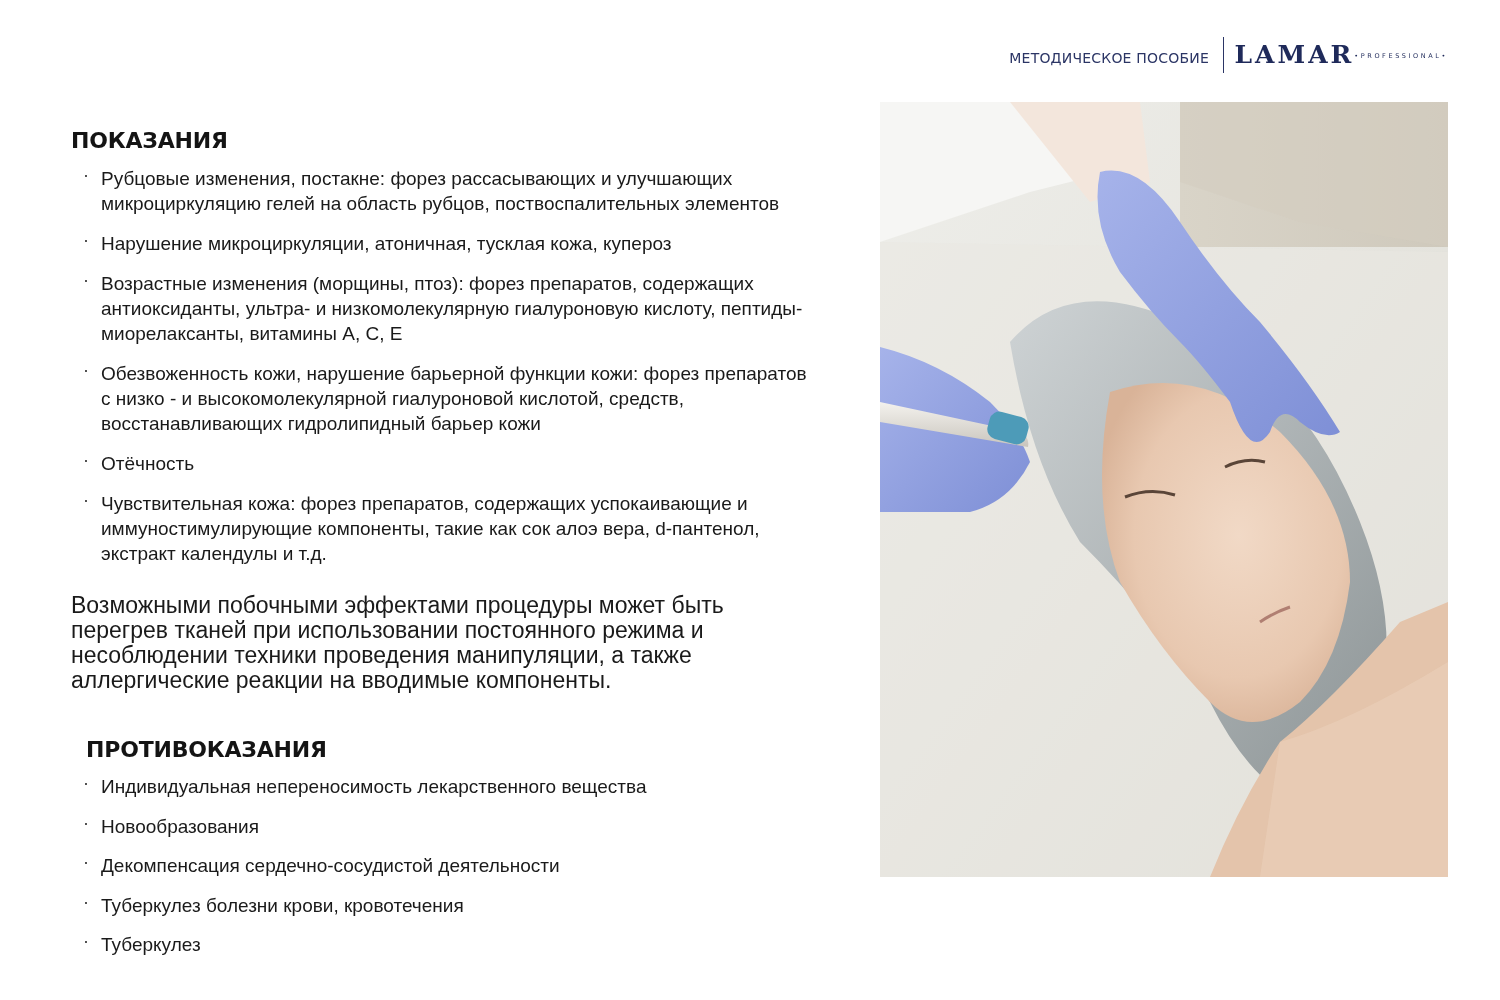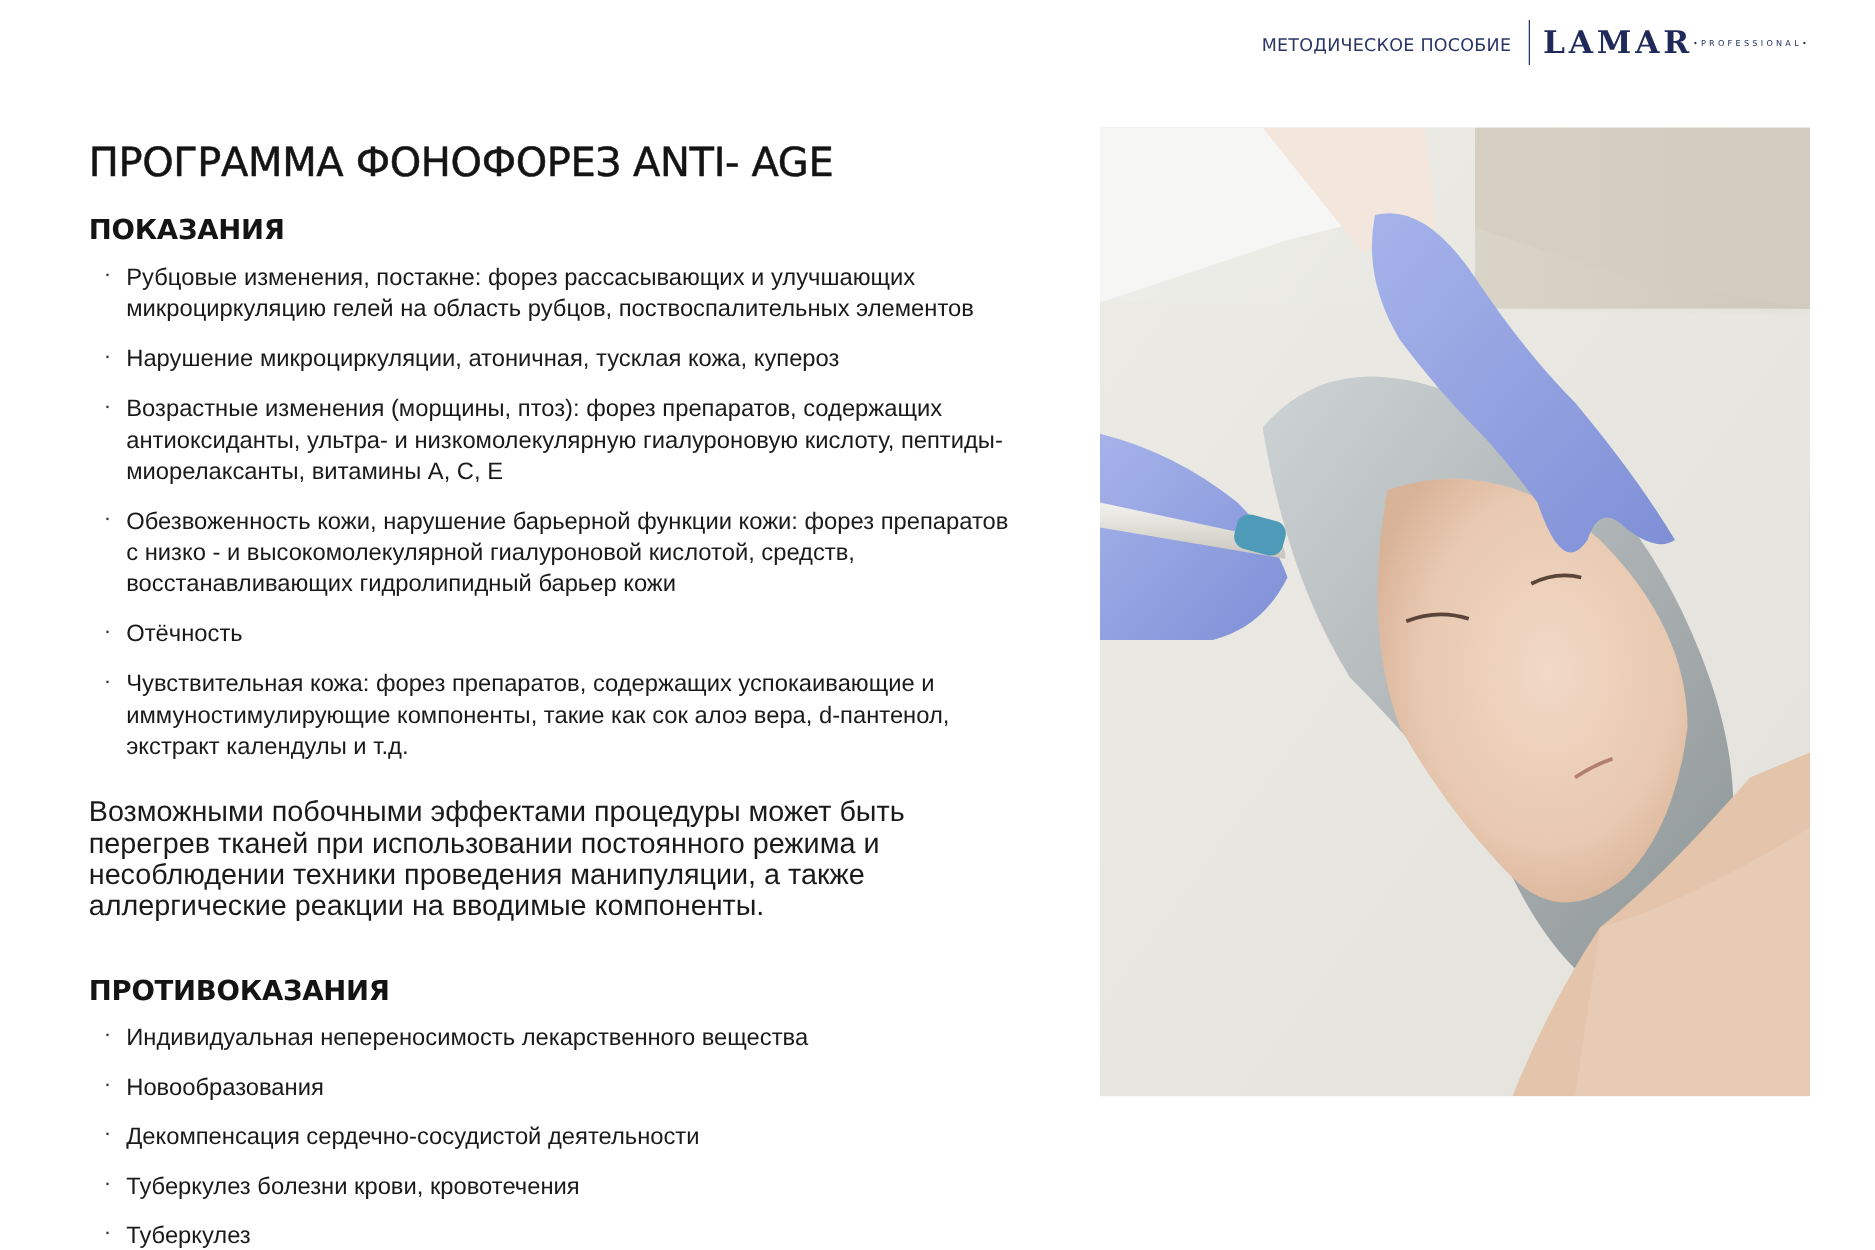--- a/index.html
+++ b/index.html
@@ -1,30 +1,30 @@
 <!DOCTYPE html>
 <html><head>
   <meta charset="utf-8">
   <style>
     * { box-sizing: border-box; margin: 0; padding: 0; }
     html, body { width: 1500px; height: 1000px; background: #ffffff; overflow: hidden; }
     body { position: relative; font-family: "Liberation Sans", "DejaVu Sans", sans-serif; color: #1a1a1a; }
 
-    .header { position: absolute; top: 15px; right: 52px; display: flex; align-items: center; height: 38px; }
+    .header { position: absolute; top: 36px; right: 52px; display: flex; align-items: center; height: 38px; }
     .header-label { font-family: "DejaVu Sans", sans-serif; font-size: 14px; letter-spacing: 0.2px; color: #2b3565; margin-right: 14px; margin-top: 6px; }
     .header-divider { width: 1.5px; height: 36px; background: #2b3565; margin-right: 10px; }
     .logo { display: flex; flex-direction: row; align-items: center; color: #1f2a5a; }
     .logo-main { font-family: "DejaVu Serif", "Liberation Serif", serif; font-weight: bold; font-size: 25px; letter-spacing: 3px; line-height: 26px; }
     .logo-sub { font-family: "DejaVu Sans", sans-serif; font-size: 6.5px; letter-spacing: 2.6px; line-height: 8px; margin-top: 1px; }
 
     .content { position: absolute; left: 71px; top: 108px; width: 740px; }
     .title { font-family: "DejaVu Sans", sans-serif; font-size: 32px; font-weight: normal; letter-spacing: -0.3px; color: #141414; line-height: 44px; -webkit-text-stroke: 0.4px #141414; }
     .section-title { font-family: "DejaVu Sans", sans-serif; font-size: 22px; color: #141414; line-height: 30px; letter-spacing: -0.2px; }
     .section-title.indications { margin-top: 18px; }
-    .section-title.contra { margin-top: 42px; }
+    .section-title.contra { margin-top: 42px; margin-left: 15px; }
 
     ul.bullets { list-style: none; margin-top: 10px; }
     ul.bullets li { position: relative; padding-left: 30px; font-size: 19px; line-height: 25px; color: #1a1a1a; margin-bottom: 15px; }
     ul.bullets li::before { content: "·"; position: absolute; left: 12px; top: -3px; font-size: 18px; color: #333; }
     ul.contra-list { margin-top: 9px; }
     ul.contra-list li { margin-bottom: 14.5px; }
 
     .note { font-size: 23px; line-height: 25px; color: #1a1a1a; margin-top: 27px; width: 720px; }
 
     .photo { position: absolute; left: 880px; top: 102px; width: 568px; height: 775px; overflow: hidden; background: #e7e5df; }
@@ -35,21 +35,20 @@
 <div class="header">
   <span class="header-label">МЕТОДИЧЕСКОЕ ПОСОБИЕ</span>
   <span class="header-divider"></span>
   <div class="logo">
     <span class="logo-main">LAMAR</span>
     <span class="logo-sub">•PROFESSIONAL•</span>
   </div>
 </div>
 
 <div class="content">
-  <h1 class="title">ПРОГРАММА ФОНОФОРЕЗ ANTI- AGE</h1>
 
   <h2 class="section-title indications">ПОКАЗАНИЯ</h2>
   <ul class="bullets">
     <li>Рубцовые изменения, постакне: форез рассасывающих и улучшающих микроциркуляцию гелей на область рубцов, поствоспалительных элементов</li>
     <li>Нарушение микроциркуляции, атоничная, тусклая кожа, купероз</li>
     <li>Возрастные изменения (морщины, птоз): форез препаратов, содержащих антиоксиданты, ультра- и низкомолекулярную гиалуроновую кислоту, пептиды-миорелаксанты, витамины А, С, Е</li>
     <li>Обезвоженность кожи, нарушение барьерной функции кожи: форез препаратов с низко - и высокомолекулярной гиалуроновой кислотой, средств, восстанавливающих гидролипидный барьер кожи</li>
     <li>Отёчность</li>
     <li>Чувствительная кожа: форез препаратов, содержащих успокаивающие и иммуностимулирующие компоненты, такие как сок алоэ вера, d-пантенол, экстракт календулы и т.д.</li>
   </ul>

